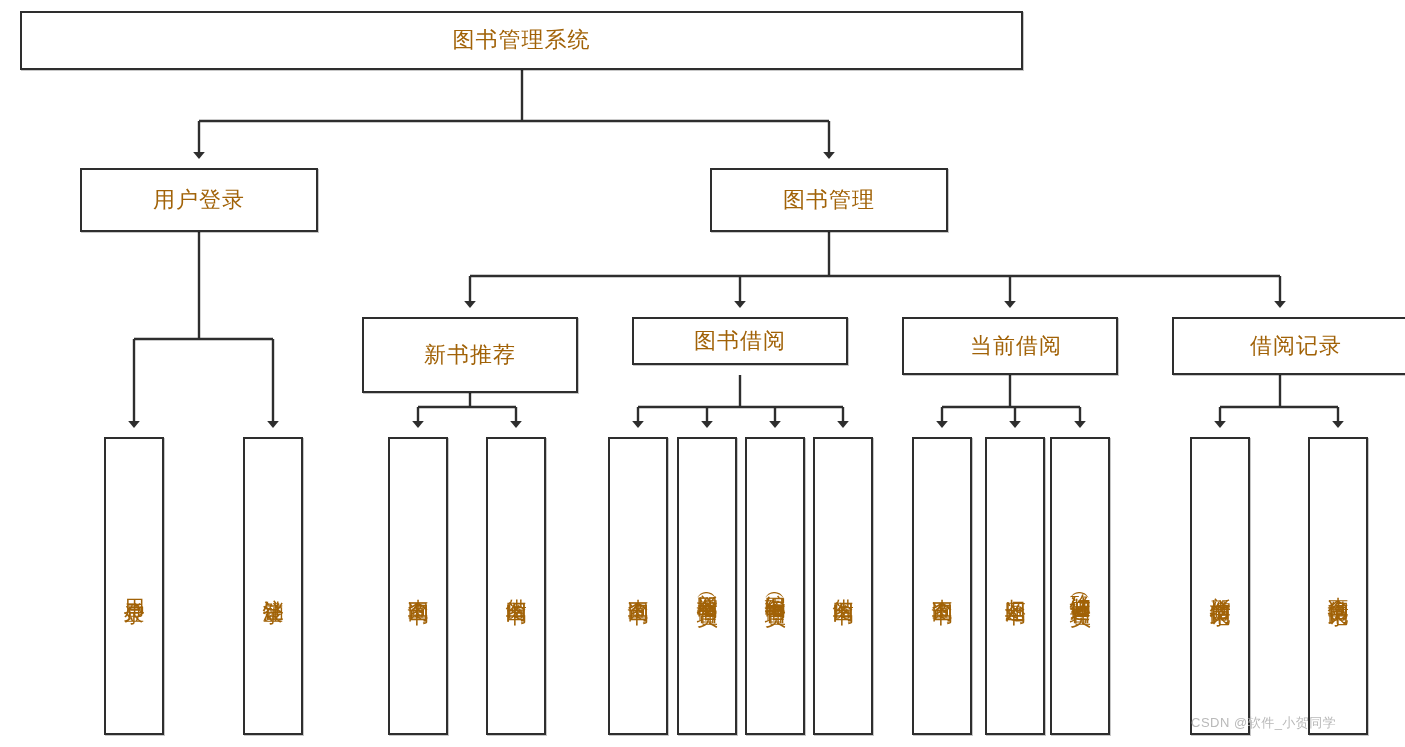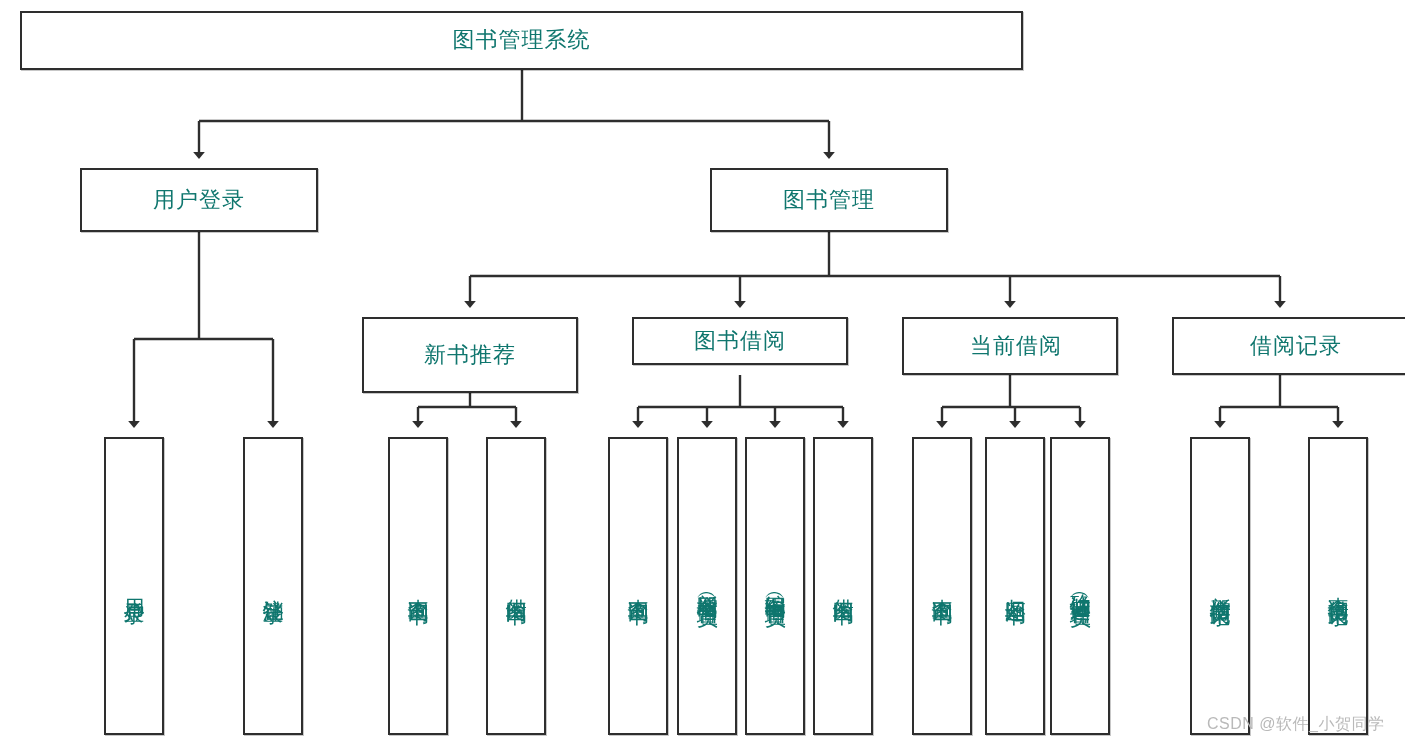--- a/index.html
+++ b/index.html
@@ -26,21 +26,21 @@
     height: 747px;
   }
   .node {
     position: absolute;
     box-sizing: border-box;
     border: 2px solid #2e2e2e;
     background: #ffffff;
     display: flex;
     align-items: center;
     justify-content: center;
-    color: #0f766e;
+    color: #a16207;
     box-shadow: 1px 1px 0 rgba(0,0,0,0.22);
   }
   .node.horiz {
     font-size: 22px;
     letter-spacing: 1px;
     line-height: 1.2;
   }
   .node.vert {
     writing-mode: vertical-rl;
     text-orientation: upright;
@@ -49,26 +49,25 @@
     letter-spacing: 2px;
     padding: 6px 0;
     white-space: nowrap;
   }
   .node.vert .nlabel {
     writing-mode: vertical-rl;
     text-orientation: upright;
   }
   .watermark {
     position: absolute;
-    font-size: 16px;
+    font-size: 13px;
     color: #b9b9b9;
     letter-spacing: 0.5px;
     white-space: nowrap;
     pointer-events: none;
-    padding-left: 16px;
   }
 </style>
 </head>
 <body>
 
 <div id="canvas">
   <svg id="edges" viewBox="0 0 1405 747" xmlns="http://www.w3.org/2000/svg">
     <defs>
       <marker id="arrow" markerWidth="10" markerHeight="12" refX="3.2" refY="6" orient="auto" markerUnits="userSpaceOnUse">
         <path d="M0,0 L7.2,6 L0,12 Z" fill="#2e2e2e"></path>

